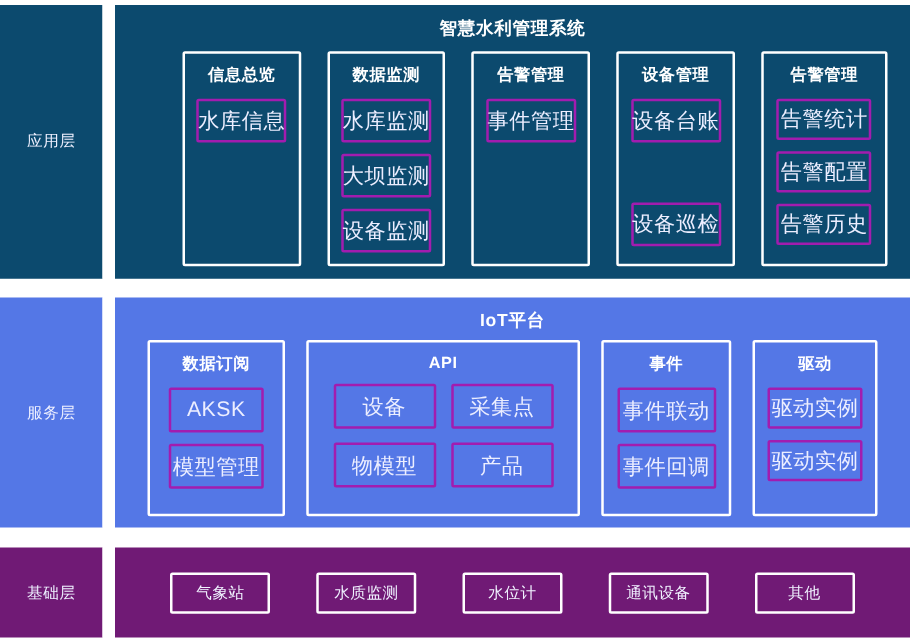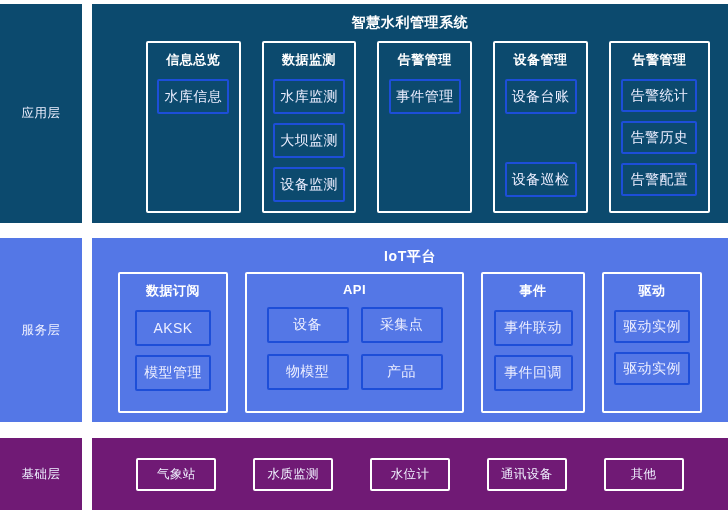--- a/index.html
+++ b/index.html
@@ -58,22 +58,22 @@
     display:flex;flex-direction:column;
     align-items:center;justify-content:flex-start;
   }
   .cells.spread{justify-content:space-between;padding-bottom:4px;}
   .cells.top{gap:9px;}
   .cells.grid2{
     flex-direction:row;flex-wrap:wrap;gap:11px 12px;
     align-content:flex-start;justify-content:center;
   }
   .cell{
-    border:2px solid #1d4ed8;border-radius:2px;
-    color:#eceeff;font-size:14px;letter-spacing:.4px;
+    border:2px solid #a21caf;border-radius:2px;
+    color:#eceeff;font-size:17px;letter-spacing:.4px;
     display:flex;align-items:center;justify-content:center;
     box-sizing:border-box;white-space:nowrap;
   }
 
   
   .g-app{width:101px;}
   .g-app .cell{width:72px;height:35px;}
   .g-app.wide{width:108px;}
   .g-app.wide .cell{width:76px;height:33px;}
 
@@ -144,22 +144,22 @@
           <div class="cells spread">
             <div class="cell">设备台账</div>
             <div class="cell">设备巡检</div>
           </div>
         </div>
 
         <div class="group g-app wide">
           <div class="group-title">告警管理</div>
           <div class="cells top">
             <div class="cell">告警统计</div>
+            <div class="cell">告警配置</div>
             <div class="cell">告警历史</div>
-            <div class="cell">告警配置</div>
           </div>
         </div>
 
       </div>
     </div>
   </div>
 
   <div class="row row-svc">
     <div class="layer-tab c-svc">
       <span>服务层</span>

